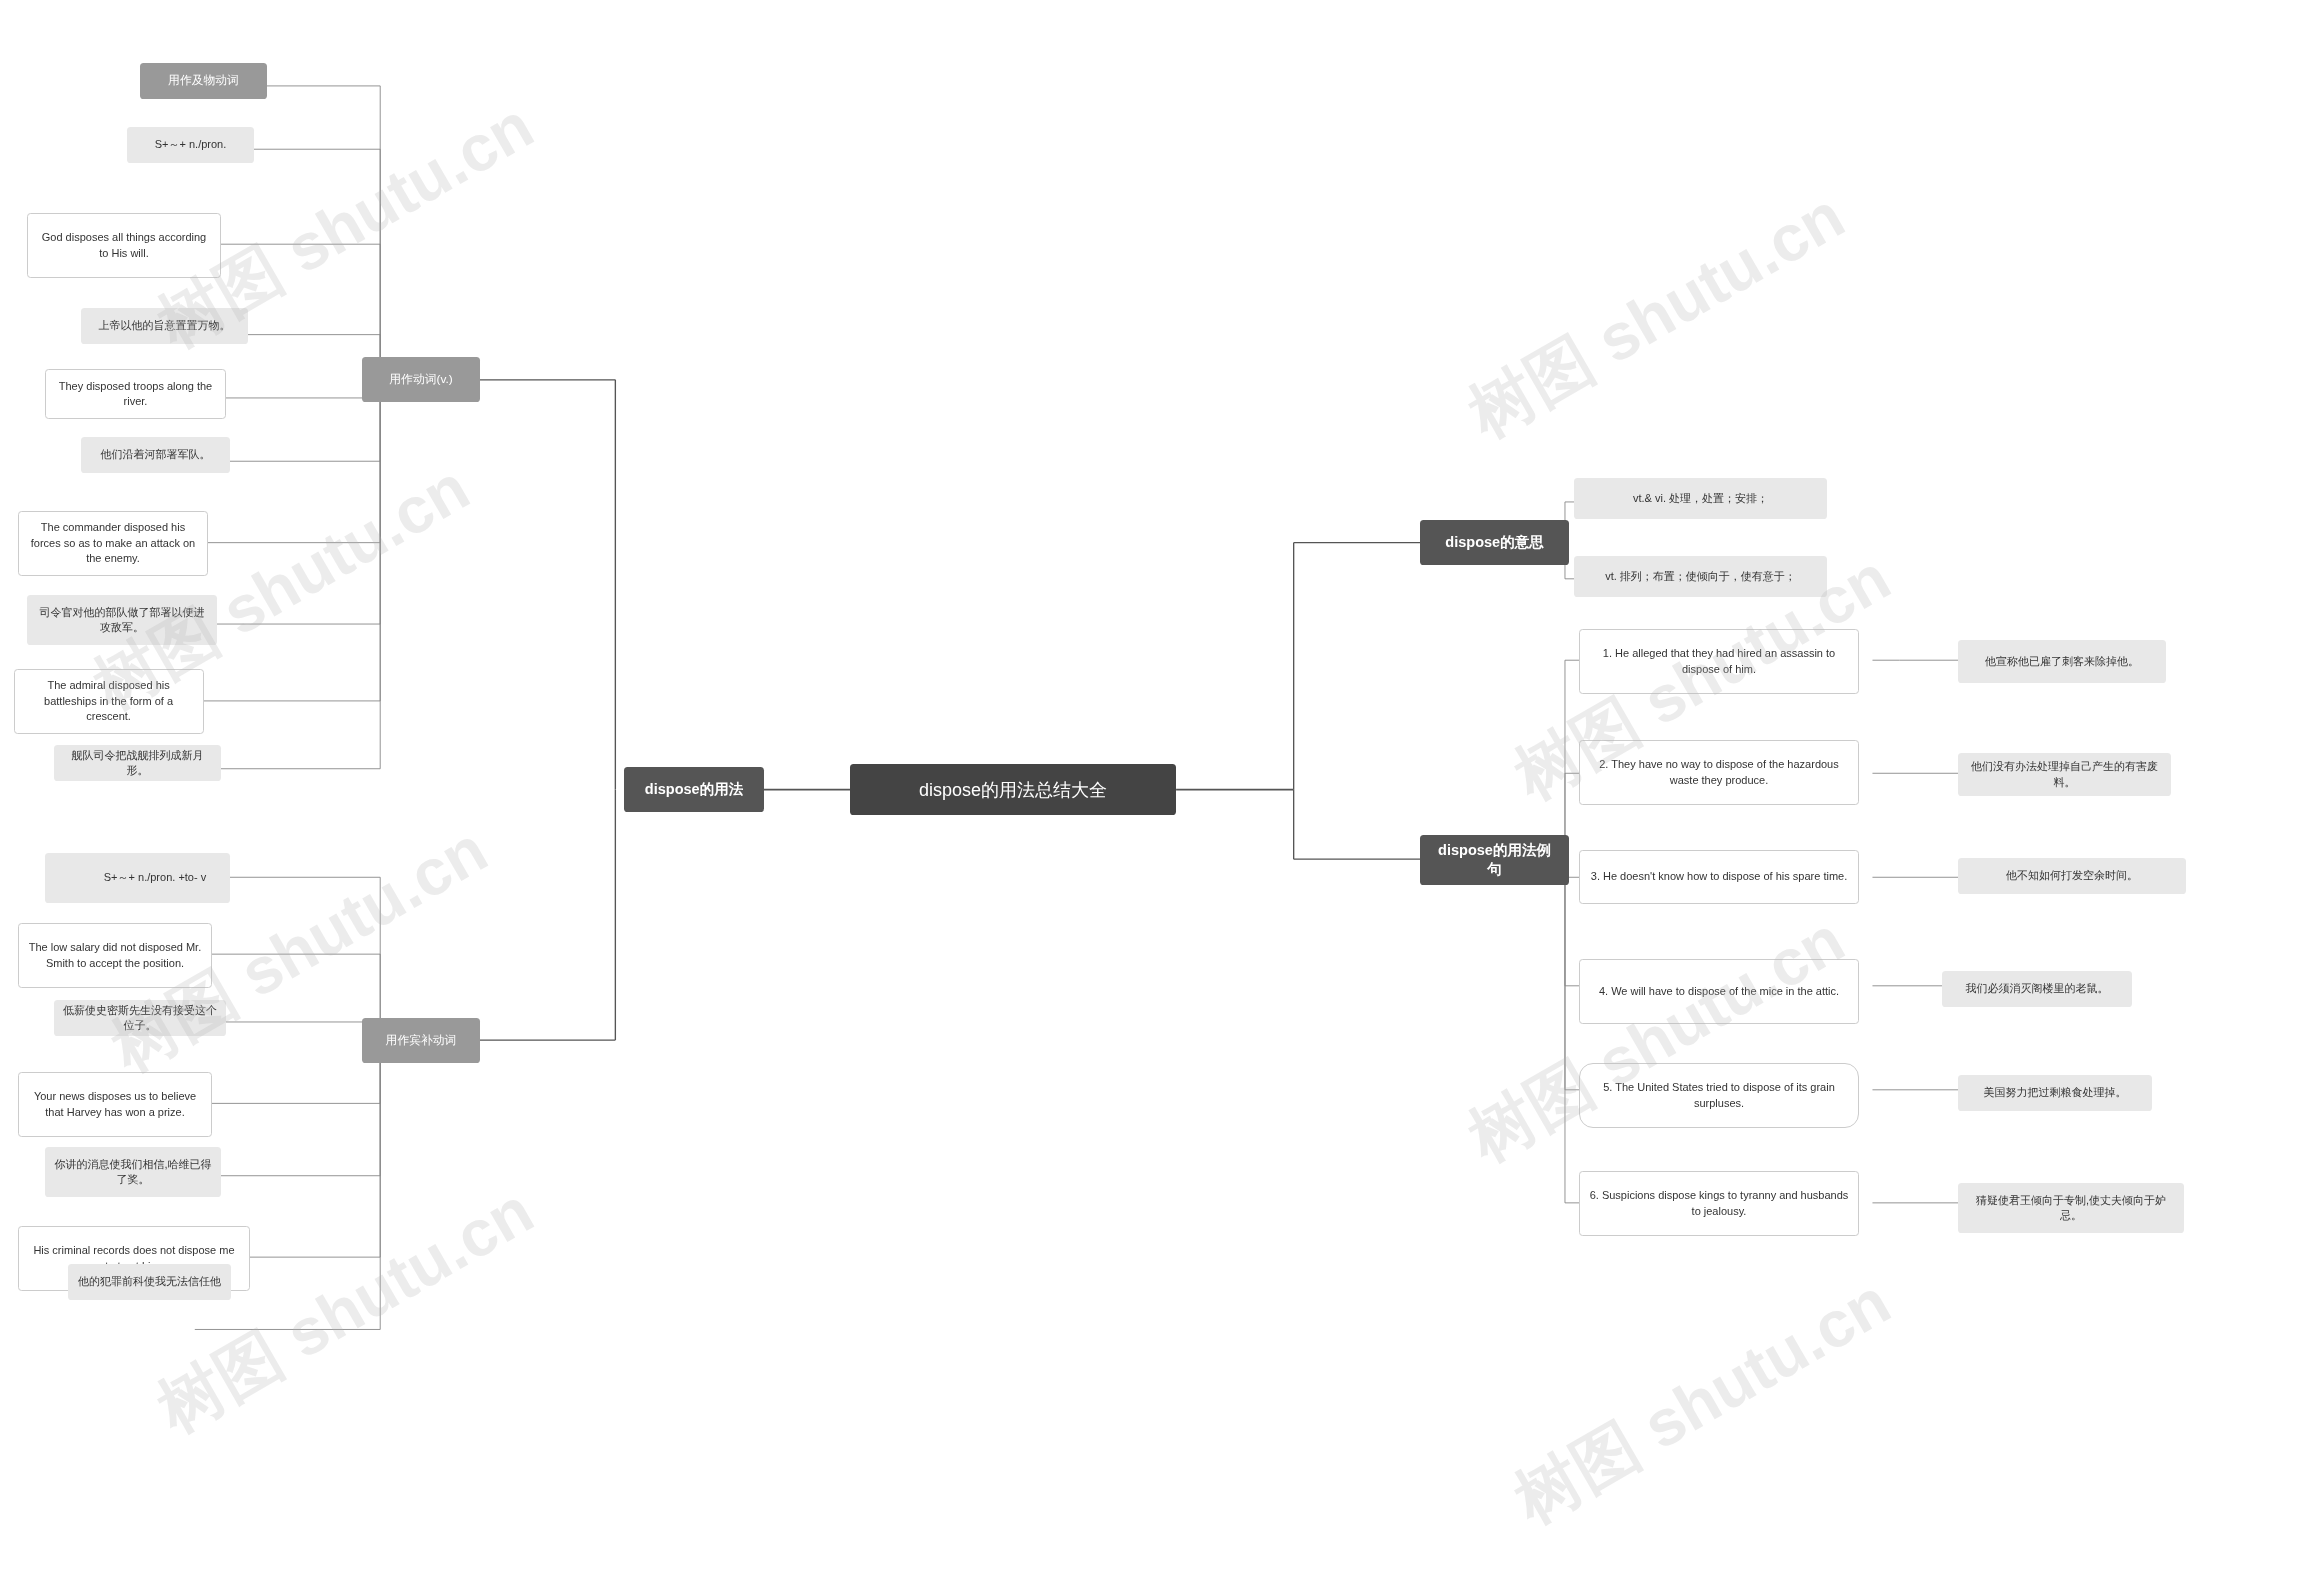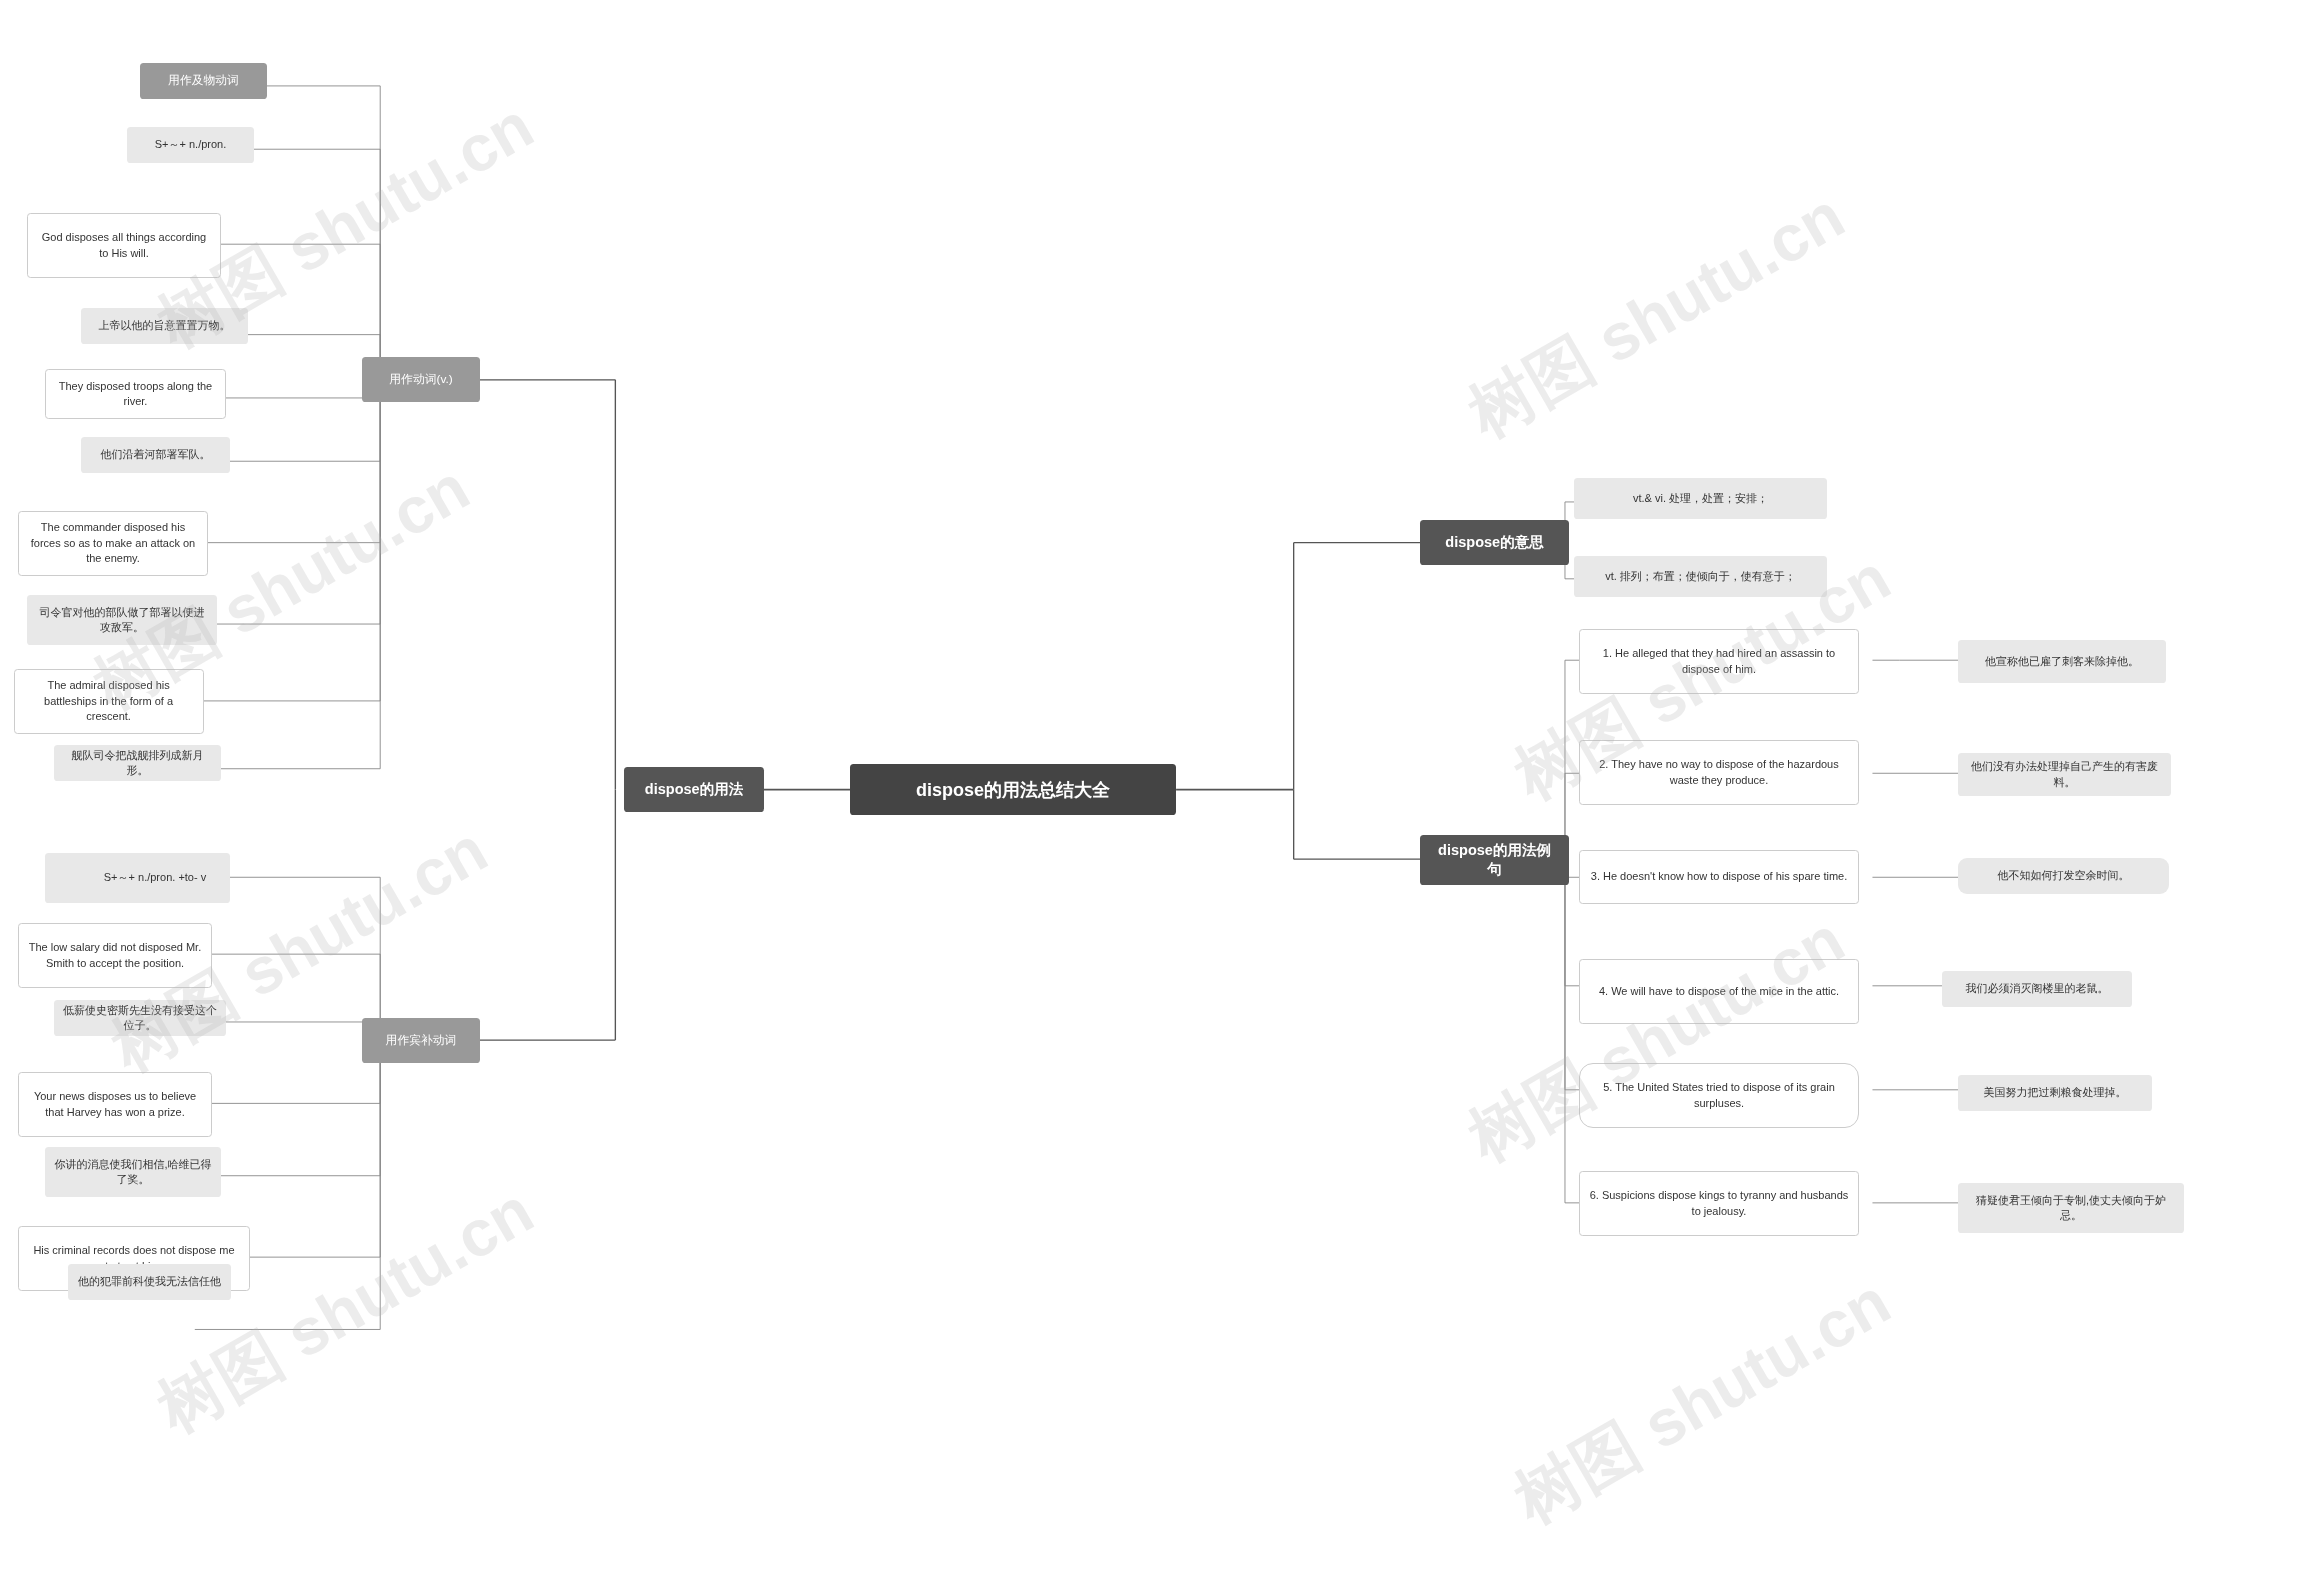--- a/index.html
+++ b/index.html
@@ -78,21 +78,21 @@
       font-size: 11px;
       line-height: 1.4;
     }
 
     .node-title {
       background: #444;
       color: #fff;
       border-radius: 3.6px;
       padding: 9px 18px;
       font-size: 18px;
-      font-weight: bold;
+      font-weight: normal;
     }
   </style>
 </head>
 <body>
 
 <svg class="lines-svg" xmlns="http://www.w3.org/2000/svg" viewBox="0 0 2560 1747" width="2316" height="1580">
 
   <line x1="940" y1="873" x2="800" y2="873" stroke="#555" stroke-width="2"></line>
 
   <line x1="680" y1="873" x2="680" y2="420" stroke="#555" stroke-width="1.5"></line>
@@ -310,21 +310,21 @@
 <div class="node node-white" style="left:1579px; top:740px; width:280px; height:65px;">
   <span>2. They have no way to dispose of the hazardous waste they produce.</span>
 </div>
 <div class="node node-light" style="left:1958px; top:753px; width:213px; height:43px;">
   <span>他们没有办法处理掉自己产生的有害废料。</span>
 </div>
 
 <div class="node node-white" style="left:1579px; top:850px; width:280px; height:54px;">
   <span>3. He doesn't know how to dispose of his spare time.</span>
 </div>
-<div class="node node-light" style="left:1958px; top:858px; width:211px; height:36px;border-radius:9px;">
+<div class="node node-light" style="left:1958px; top:858px; width:228px; height:36px;">
   <span>他不知如何打发空余时间。</span>
 </div>
 
 <div class="node node-white" style="left:1579px; top:959px; width:280px; height:65px;">
   <span>4. We will have to dispose of the mice in the attic.</span>
 </div>
 <div class="node node-light" style="left:1942px; top:971px; width:190px; height:36px;">
   <span>我们必须消灭阁楼里的老鼠。</span>
 </div>
 

